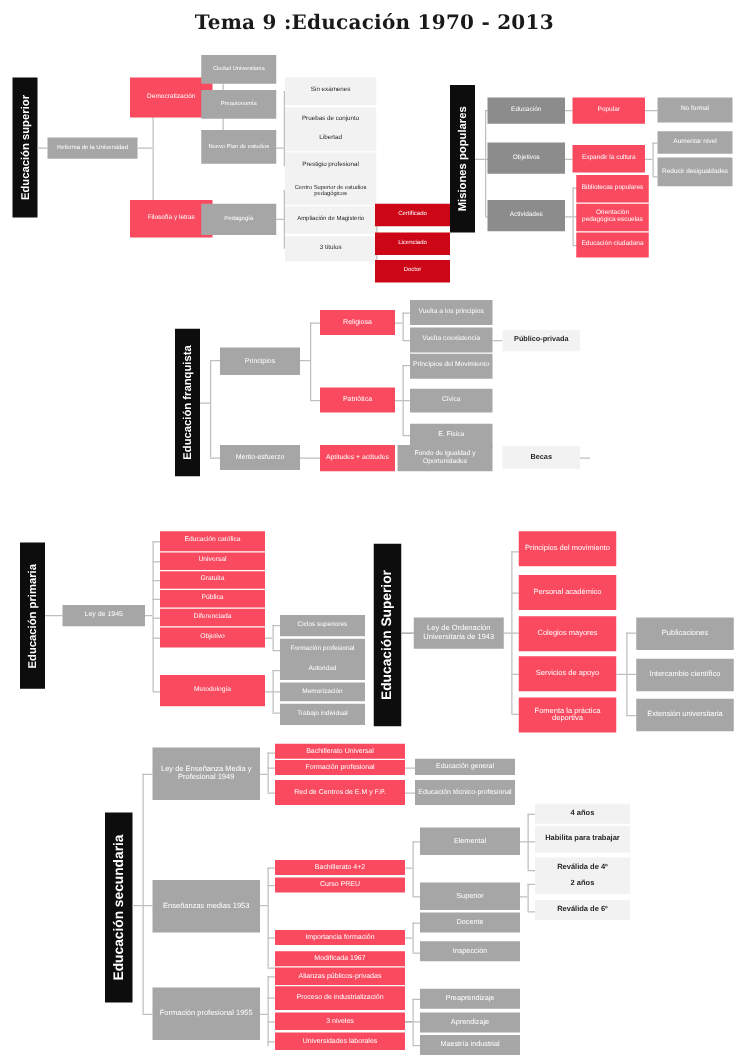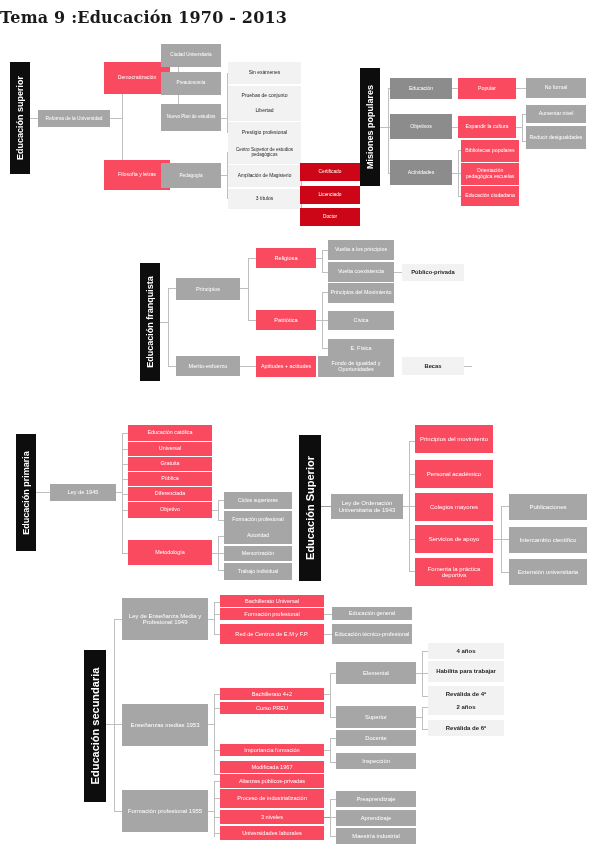--- a/index.html
+++ b/index.html
@@ -1,20 +1,20 @@
 <!DOCTYPE html>
 <html><head>
 <meta charset="utf-8">
 <style>
   html,body{margin:0;padding:0;background:#ffffff;}
   body{width:599px;height:848px;position:relative;overflow:hidden;
        font-family:"Liberation Sans","DejaVu Sans",sans-serif;}
   #canvas{position:relative;width:599px;height:848px;}
 
-  .title{position:absolute;left:0;top:8px;width:599px;text-align:left;
+  .title{position:absolute;left:0;top:8px;width:599px;text-align:center;
          font-family:"DejaVu Serif","Liberation Serif",serif;
          font-weight:bold;font-size:16px;letter-spacing:.2px;color:#1a1a1a;}
 
   
   .node{position:absolute;box-sizing:border-box;display:flex;align-items:center;
         justify-content:center;text-align:center;line-height:1.08;
         padding:1px 2px;overflow:hidden;}
 
   .red   {background:#FA4A5F;color:#ffffff;}
   .dred  {background:#CC0616;color:#ffffff;}

